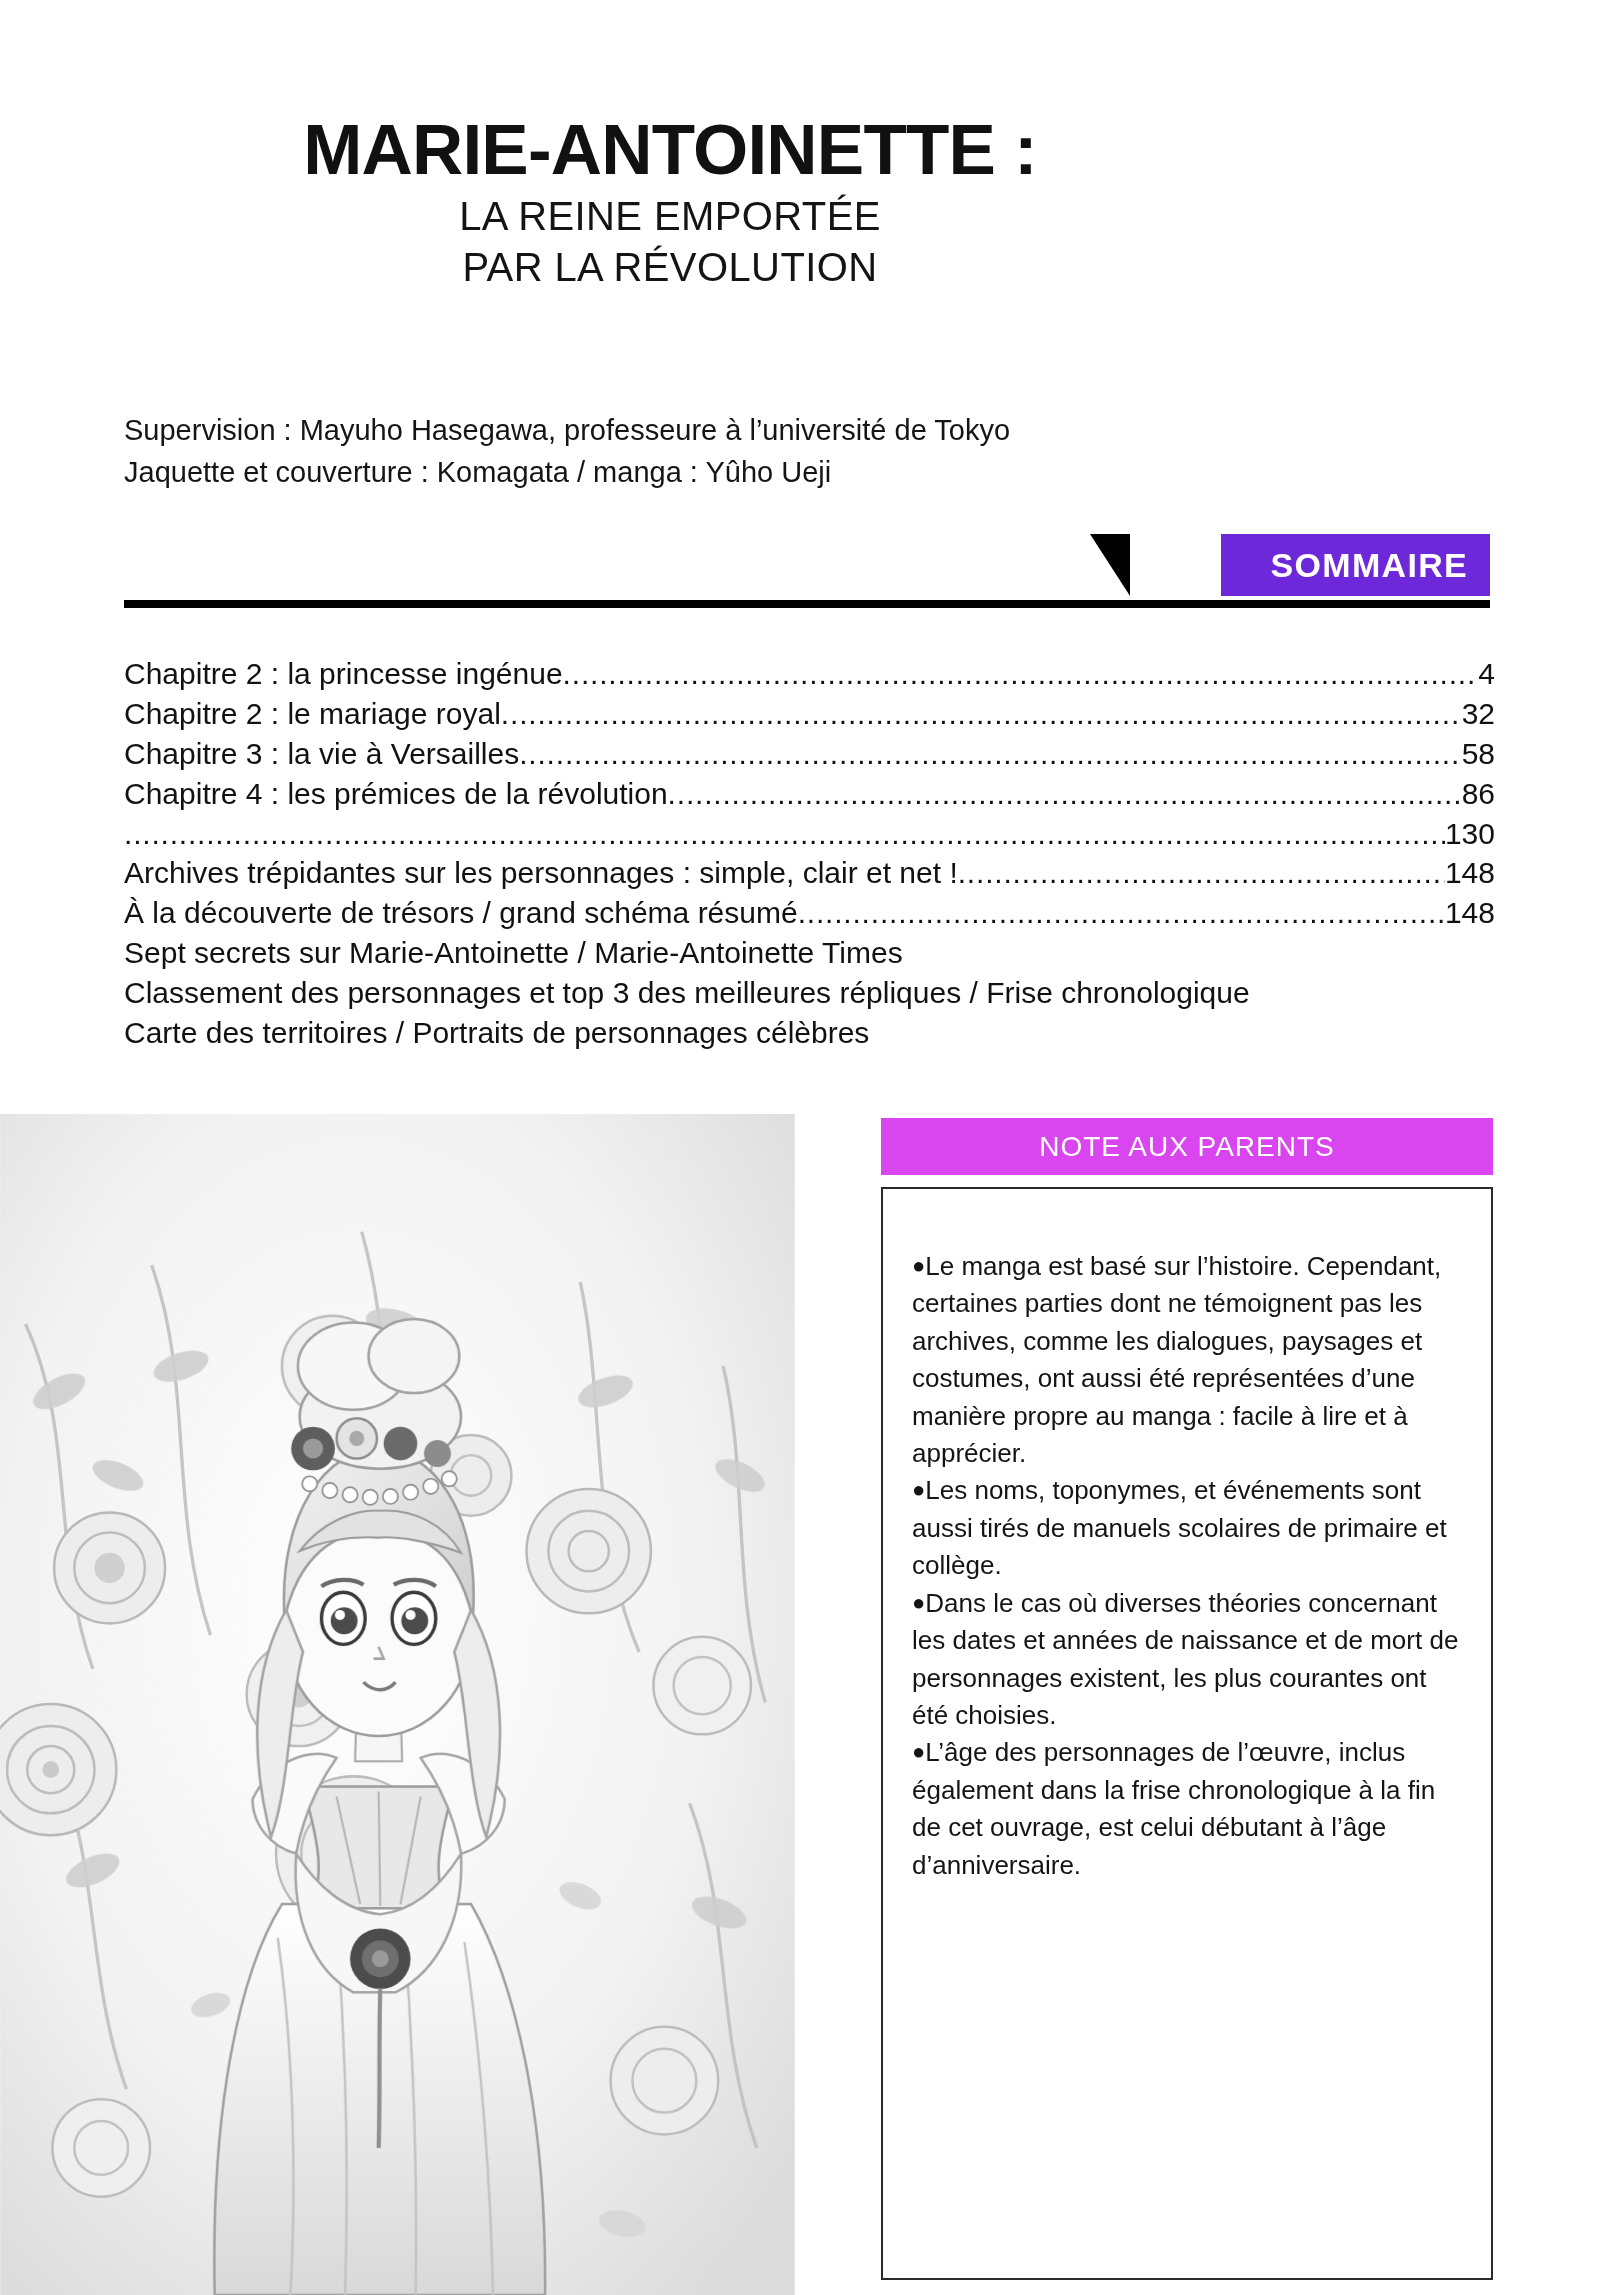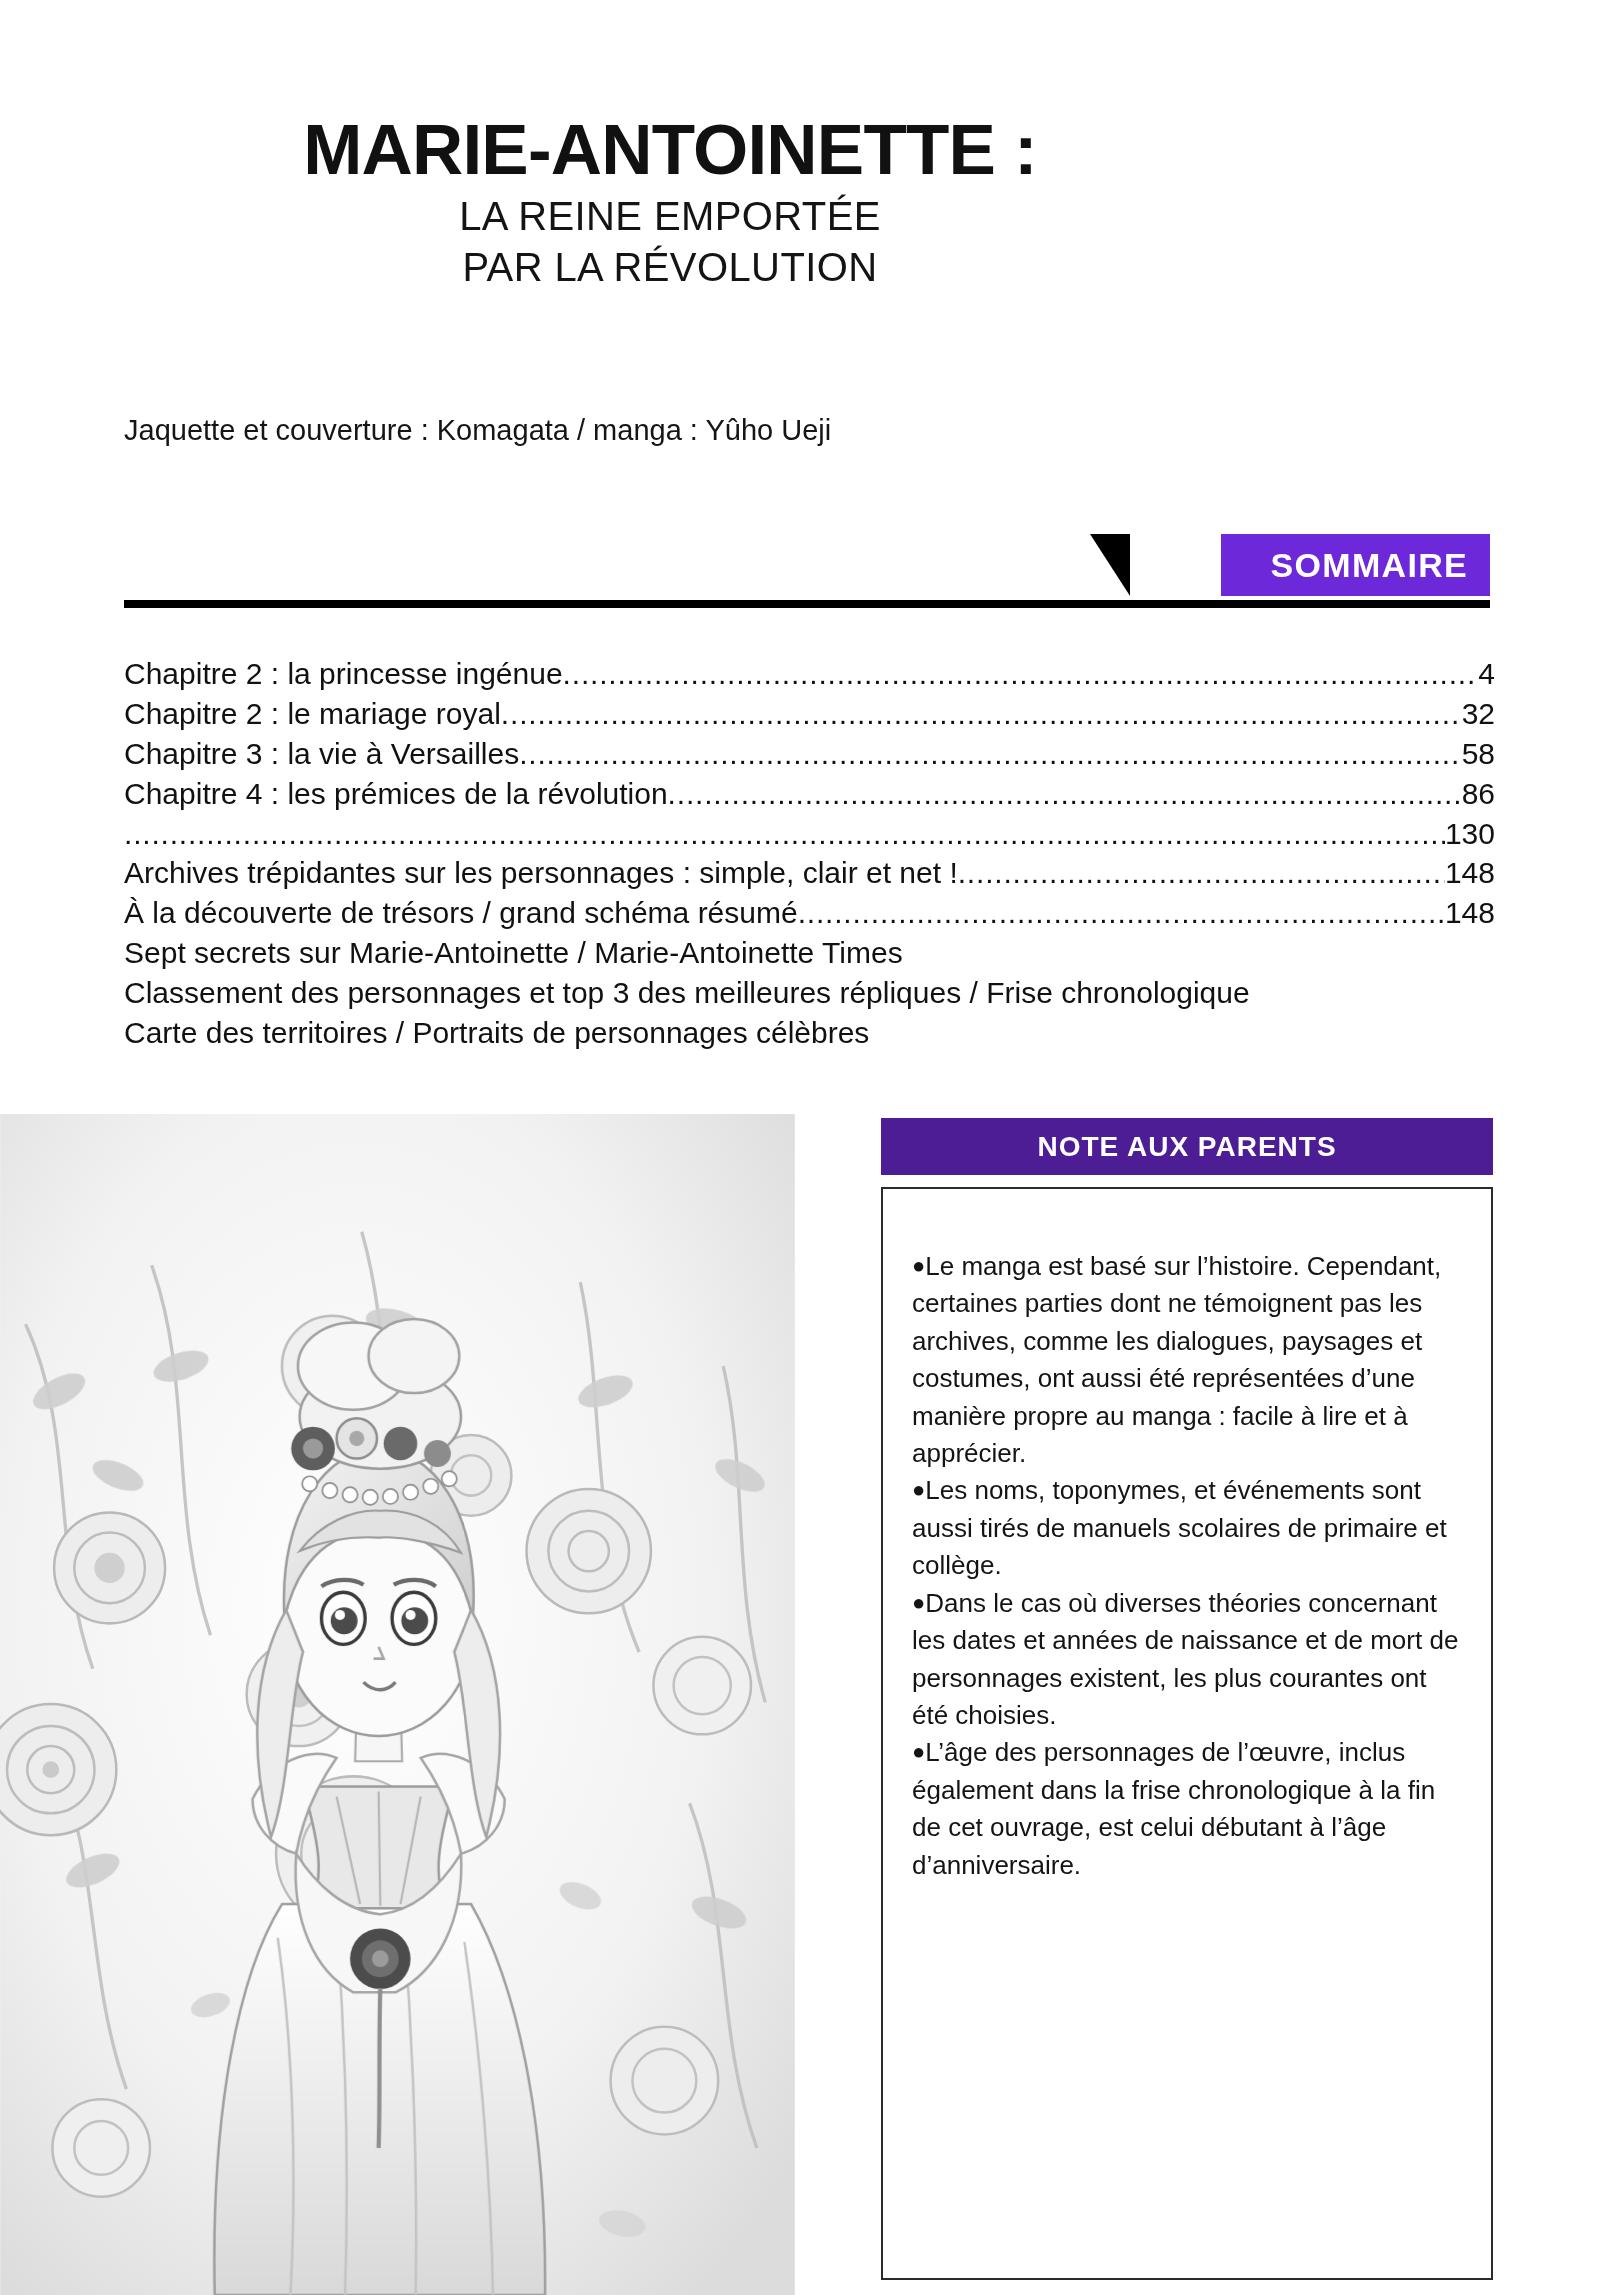--- a/index.html
+++ b/index.html
@@ -137,24 +137,24 @@
   .note-box {
     position: absolute;
     left: 881px;
     top: 1118px;
     width: 612px;
     height: 1165px;
   }
   .note-header {
     width: 100%;
     height: 57px;
-    background: #4c1d95;
+    background: #d946ef;
     color: #ffffff;
     font-size: 28px;
-    font-weight: bold;
+    font-weight: normal;
     letter-spacing: 1px;
     display: flex;
     align-items: center;
     justify-content: center;
     box-sizing: border-box;
   }
   .note-body {
     margin-top: 11.8px;
     width: 100%;
     height: 1093px;
@@ -175,20 +175,21 @@
 
 <div class="page">
 
   <div class="title-block">
     <div class="title-main">MARIE-ANTOINETTE :</div>
     <div class="title-sub">LA REINE EMPORTÉE</div>
     <div class="title-sub">PAR LA RÉVOLUTION</div>
   </div>
 
   <div class="credits">
+    <div>Supervision : Mayuho Hasegawa, professeure à l’université de Tokyo</div>
     <div>Jaquette et couverture : Komagata / manga : Yûho Ueji</div>
   </div>
 
   <div class="sommaire-wrap">
     <div class="sommaire-notch"></div>
     <div class="sommaire-banner">SOMMAIRE</div>
     <div class="sommaire-rule"></div>
   </div>
 
   <div class="toc" id="toc-list">

